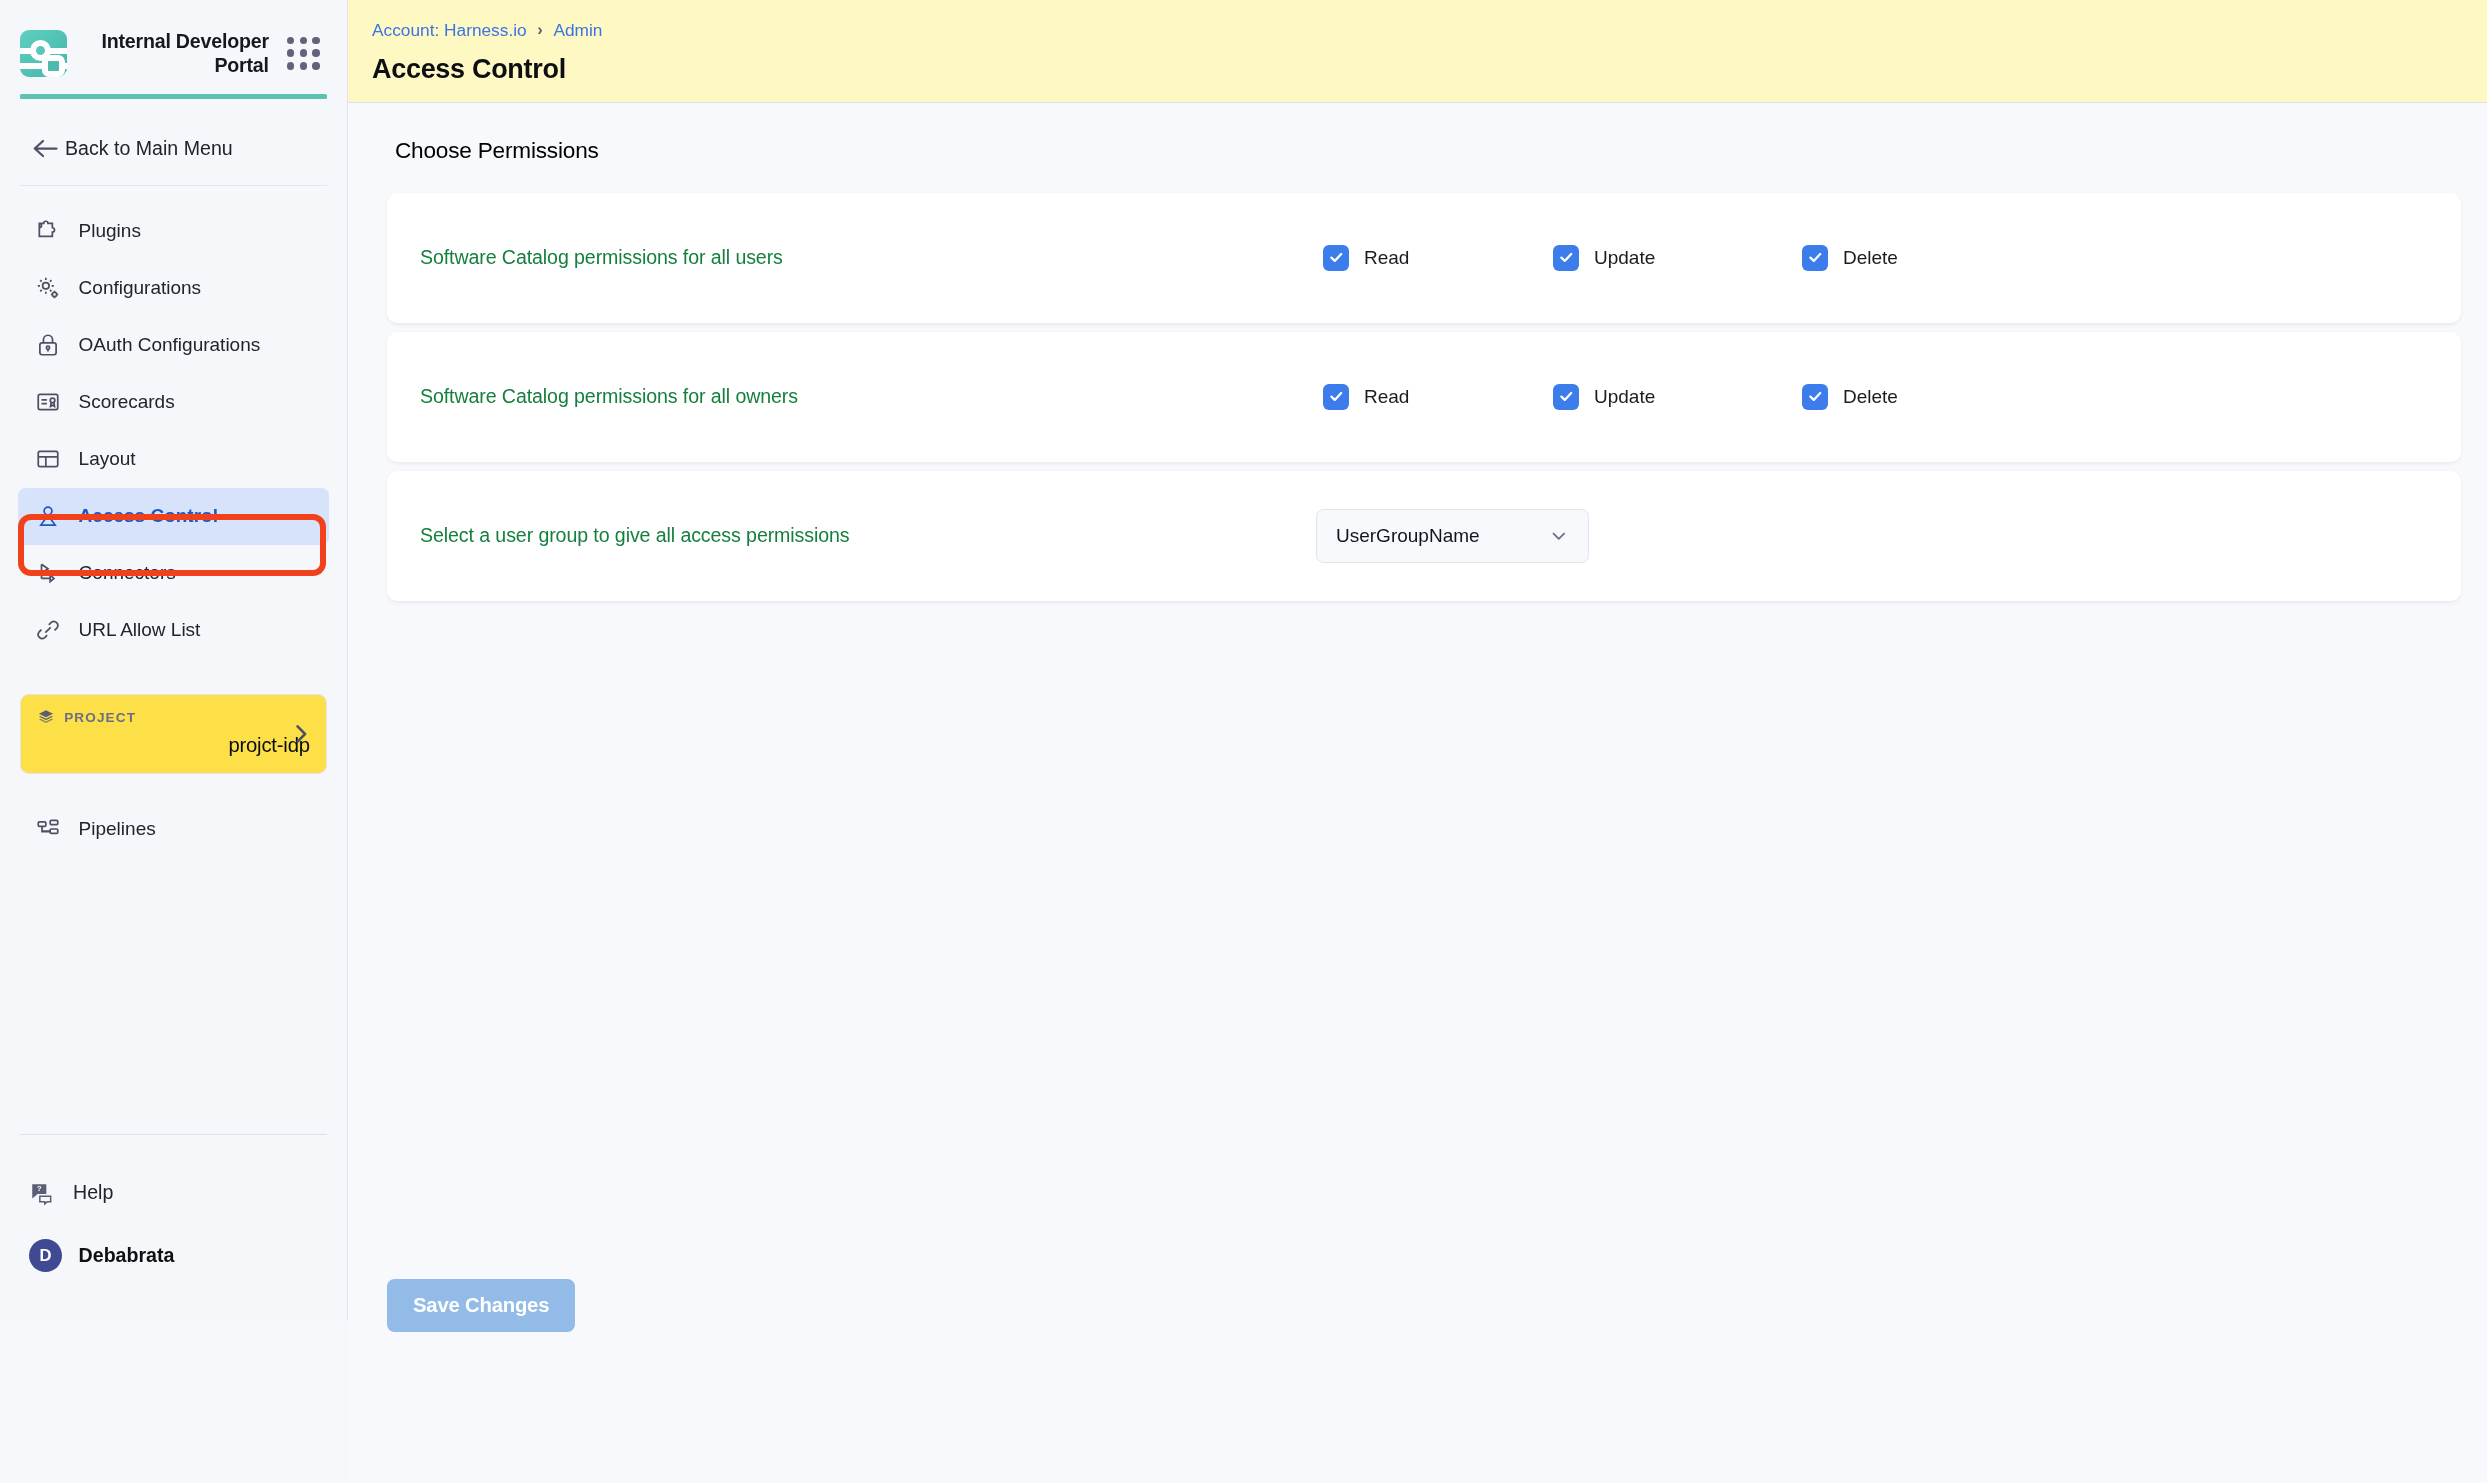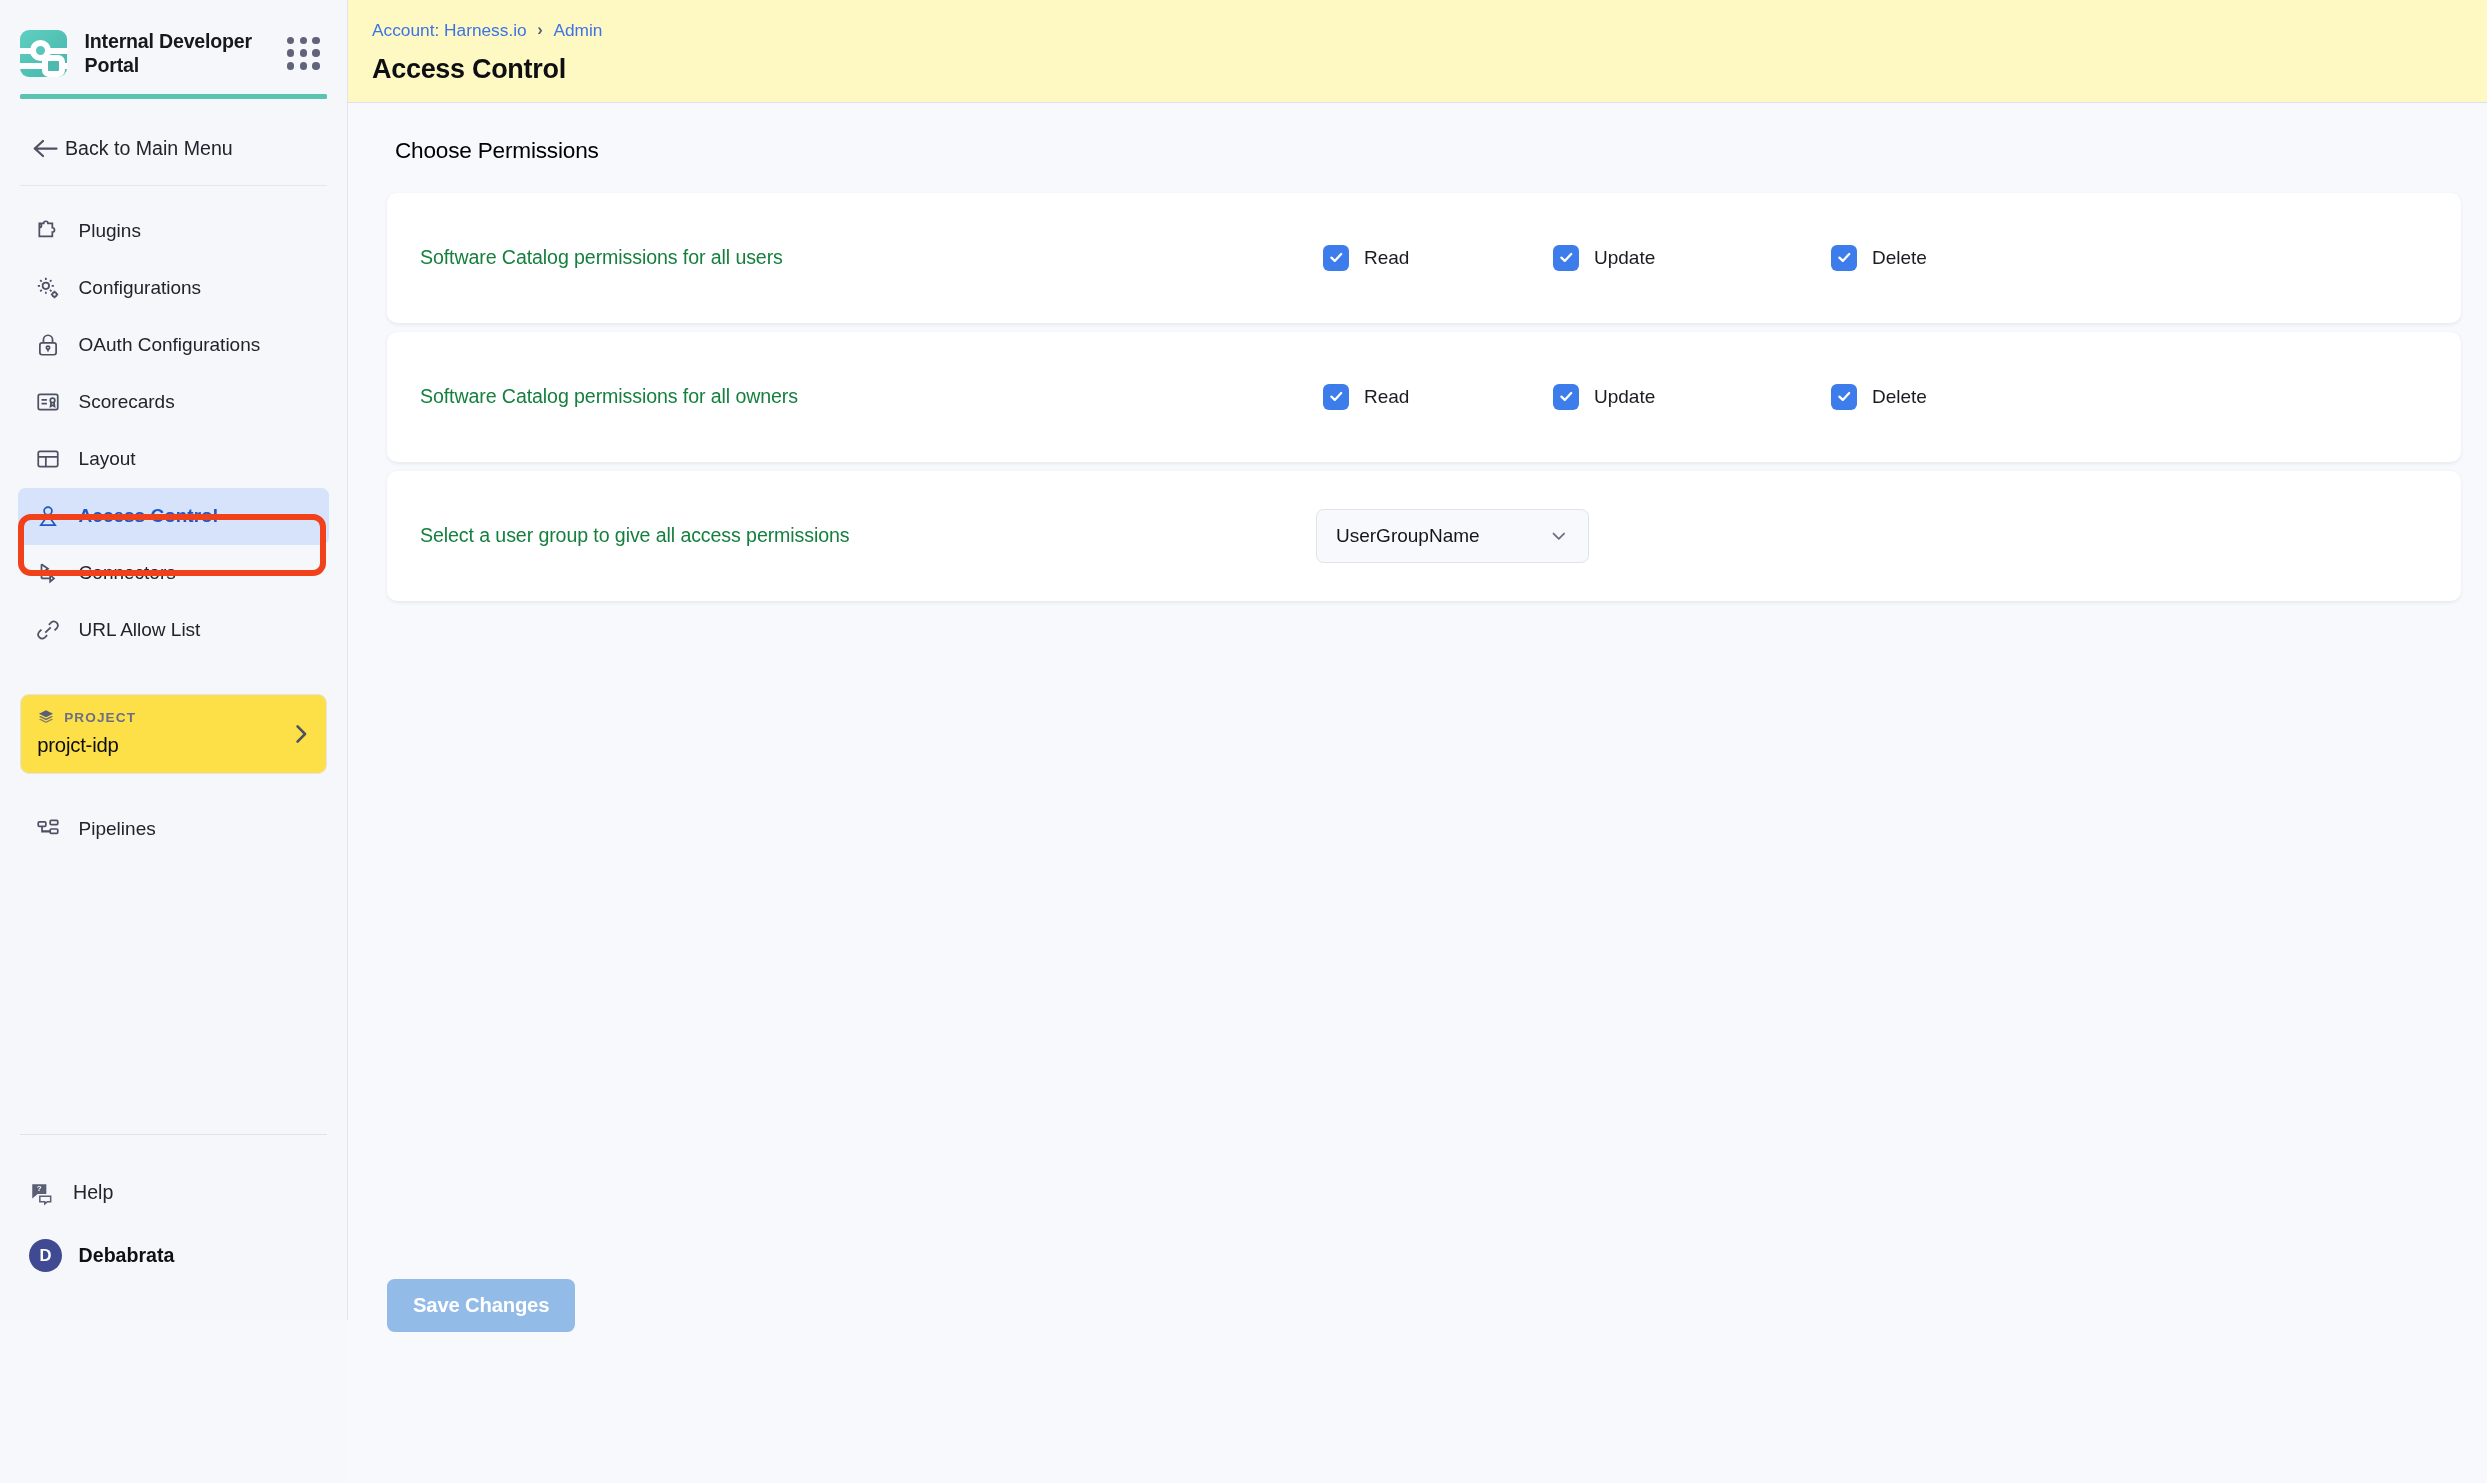--- a/index.html
+++ b/index.html
@@ -12,20 +12,21 @@
   .app { display: flex; width: 2487px; height: 1483px; }
 
   
   .sidebar {
     width: 348px; height: 1320px;
     background: #f6f7fa;
     border-right: 1.5px solid #e2e4eb;
     display: flex; flex-direction: column;
     position: relative;
     flex: 0 0 348px;
+    text-align: right;
   }
   .brand {
     display: flex; align-items: center;
     padding: 29px 19.6px 0 19.6px;
     gap: 18px;
   }
   .logo-mark {
     width: 47px; height: 47px; border-radius: 9px;
     background: linear-gradient(135deg,#5ecfc0 0%,#47b5ab 100%);
     position: relative; flex: 0 0 47px;
@@ -128,21 +129,21 @@
     background: #ffffff; border-radius: 10.6px;
     box-shadow: 0 1.5px 3.8px rgba(30,38,60,0.07);
     height: 130px; display: flex; align-items: center;
     padding-left: 33px; position: relative;
   }
   .perm-label { font-size: 19.6px; color: #15803d; letter-spacing: -0.1px; }
   .perm-opts { position: absolute; left: 936px; top: 0; height: 130px; display:flex; align-items:center; }
   .opt { display:flex; align-items:center; gap: 15px; position: absolute; }
   .opt.o1 { left: 0; }
   .opt.o2 { left: 230px; }
-  .opt.o3 { left: 479px; margin-left: 29px; }
+  .opt.o3 { left: 479px; }
   .cbx {
     width: 26px; height: 26px; border-radius: 6px; background: #3c7ceb;
     display:flex; align-items:center; justify-content:center; cursor: pointer; flex: 0 0 26px;
   }
   .cbx svg { display:block; }
   .opt .olabel { font-size: 19px; color: #1a1c22; white-space: nowrap; }
 
   .select-box {
     position: absolute; left: 929px; top: 50%; transform: translateY(-50%);
     width: 273px; height: 54px; background: #f7f9fc;

